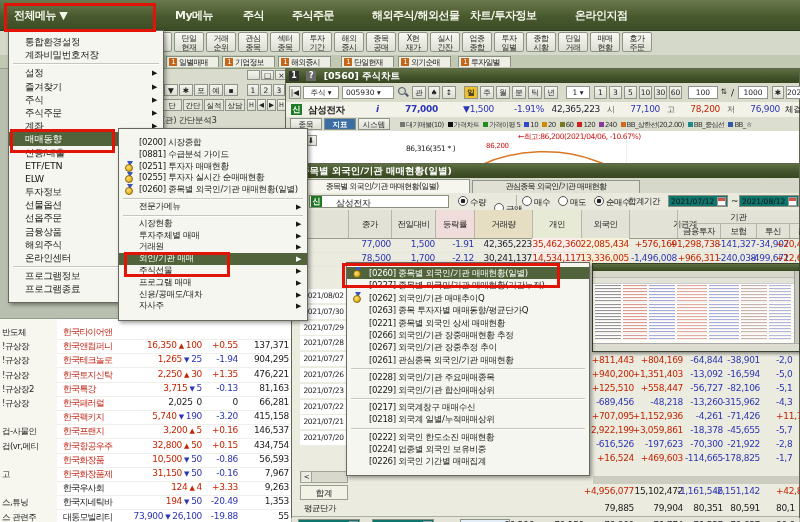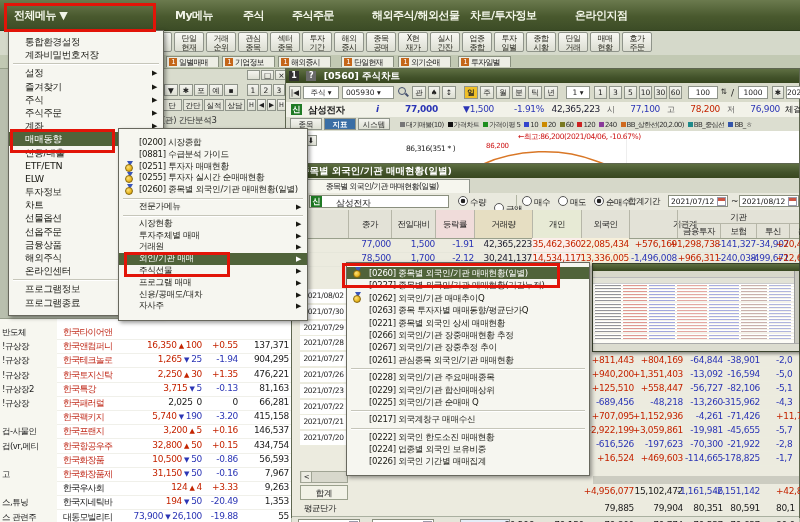--- a/index.html
+++ b/index.html
@@ -40,21 +40,21 @@
   .msep{position:relative;}
   .msep::after{content:"";position:absolute;left:4px;right:4px;top:2px;border-top:1px solid #c6c6ba;border-bottom:1px solid #fff;}
   .medal{position:absolute;left:5px;top:0;width:11px;height:12px;}
   .medal::before{content:"";position:absolute;left:2.5px;top:0;border-left:3px solid transparent;border-right:3px solid transparent;border-top:5px solid #3a55b8;}
   .medal::after{content:"";position:absolute;left:1px;top:3px;width:8px;height:8px;border-radius:50%;box-sizing:border-box;
     background:radial-gradient(circle at 35% 35%,#ffe27a,#e8b61e 60%,#b07f08);border:1px solid #8a6a10;}
   .redbox{position:absolute;border:3px solid #e21408;z-index:50;pointer-events:none;}
   .radio{display:inline-block;width:8px;height:8px;border:1px solid #555;border-radius:50%;background:#fff;
     vertical-align:-1px;margin-right:2px;box-sizing:content-box;}
   .radio.on{background:radial-gradient(circle,#222 0 2px,#fff 2.6px);}
-  .dinput{position:absolute;height:12px;background:#ffffff;border:1px solid #8a8f7e;font-size:7.5px;line-height:12px;
+  .dinput{position:absolute;height:12px;background:#0f766e;border:1px solid #8a8f7e;font-size:7.5px;line-height:12px;
     padding-left:2px;box-sizing:border-box;color:#111;white-space:nowrap;}
   .calico{position:absolute;right:1px;top:1px;width:9px;height:9px;border:1px solid #99a;box-sizing:border-box;
     background:linear-gradient(#cc5544 0 3px,#fff 3px);}
   .sicon{position:absolute;width:11px;height:11px;}
   .sicon::before{content:"";position:absolute;left:0;top:0;width:6px;height:6px;border:1.5px solid #44506e;border-radius:50%;}
   .sicon::after{content:"";position:absolute;left:7px;top:7px;width:4px;height:1.5px;background:#44506e;transform:rotate(45deg);}
   .gbadge{display:inline-block;width:11px;height:11px;background:#1f7a24;color:#fff;font-size:8px;line-height:11px;
     text-align:center;font-weight:bold;}
   .smallbtn{position:absolute;background:linear-gradient(#f4f4ef,#dddfd3);border:1px solid #8f948a;box-sizing:border-box;
     font-size:7.5px;text-align:center;color:#222;white-space:nowrap;overflow:hidden;}
@@ -311,20 +311,21 @@
       </div>
   </div>
 
   <div class="abs" id="flowwin" style="left:291px;top:163px;width:509px;height:355px;background:#ecebdf;border:1px solid #5e6650;box-sizing:border-box;z-index:20;">
     <div class="wtitle">
       <span style="margin-left:8px;">종목별 외국인/기관 매매현황(일별)</span>
     </div>
     <div class="abs" id="flowbody" style="left:0;top:14px;right:0;bottom:0;">
         <div class="abs" style="left: 0px; top: 0px; width: 507px; height: 15px; background: rgb(214, 216, 201); border-bottom: 1px solid rgb(152, 160, 140);"></div>
         <div class="smallbtn" style="left: 2px; top: 1px; width: 176px; height: 14px; line-height: 13px; background: rgb(246, 246, 238); border-bottom: none; font-size: 8px; letter-spacing: -0.7px;">종목별 외국인/기관 매매현황(일별)</div>
+        <div class="smallbtn" style="left: 180px; top: 2px; width: 168px; height: 13px; line-height: 12px; background: rgb(224, 225, 212); border-bottom: none; font-size: 8px; letter-spacing: -0.7px;">관심종목 외국인/기관 매매현황</div>
         <div class="abs" style="left: 0px; top: 15px; width: 507px; height: 17px; background: rgb(233, 233, 222); border-bottom: 1px solid rgb(184, 188, 170);">
           <div class="sicon" style="left: 4px; top: 3px;"></div>
           <div class="abs" style="left: 17px; top: 2px; width: 140px; height: 13px; background: rgb(255, 255, 255); border: 1px solid rgb(138, 143, 126); box-sizing: border-box;">
             <span class="gbadge" style="position: absolute; left: 1px; top: 0px;">신</span>
             <div class="cell" style="left: 26px; top: 1px; font-size: 9px;">삼성전자</div>
           </div>
           <div class="cell" style="left: 166px; top: 3px; font-size: 8.5px; letter-spacing: -0.5px;"><span class="radio on"></span>수량</div>
           <div class="cell" style="left: 202px; top: 10px; font-size: 8.5px; letter-spacing: -0.5px;"><span class="radio"></span>금액</div>
           <div class="abs" style="left: 224px; top: 2px; width: 1px; height: 13px; background: rgb(176, 180, 162);"></div>
           <div class="cell" style="left: 230px; top: 3px; font-size: 8.5px; letter-spacing: -0.5px;"><span class="radio"></span>매수</div>
@@ -412,21 +413,21 @@
         <div class="cell cb" style="left: 484px; top: 219px; width: 24px; overflow: hidden;">-4,3</div>
         <div class="abs" style="left: 301px; top: 231px; width: 206px; height: 1px; background: rgb(236, 236, 223);"></div>
         <div class="cell rt cr" style="left: 272px; top: 233px; width: 70px;">+707,095</div>
         <div class="cell rt cr" style="left: 321px; top: 233px; width: 70px;">+1,152,936</div>
         <div class="cell rt cb" style="left: 361px; top: 233px; width: 70px;">-4,261</div>
         <div class="cell rt cb" style="left: 398px; top: 233px; width: 70px;">-71,426</div>
         <div class="cell cr" style="left: 484px; top: 233px; width: 24px; overflow: hidden;">+11,7</div>
         <div class="abs" style="left: 301px; top: 245px; width: 206px; height: 1px; background: rgb(236, 236, 223);"></div>
         <div class="cell rt cr" style="left: 272px; top: 247px; width: 70px;">+2,922,199</div>
         <div class="cell rt cr" style="left: 321px; top: 247px; width: 70px;">+3,059,861</div>
-        <div class="cell rt cb" style="left: 361px; top: 247px; width: 70px;">-19,981</div>
+        <div class="cell rt cb" style="left: 361px; top: 247px; width: 70px;">-18,378</div>
         <div class="cell rt cb" style="left: 398px; top: 247px; width: 70px;">-45,655</div>
         <div class="cell cb" style="left: 484px; top: 247px; width: 24px; overflow: hidden;">-5,7</div>
         <div class="abs" style="left: 301px; top: 259px; width: 206px; height: 1px; background: rgb(236, 236, 223);"></div>
         <div class="cell rt cb" style="left: 272px; top: 261px; width: 70px;">-616,526</div>
         <div class="cell rt cb" style="left: 321px; top: 261px; width: 70px;">-197,623</div>
         <div class="cell rt cb" style="left: 361px; top: 261px; width: 70px;">-70,300</div>
         <div class="cell rt cb" style="left: 398px; top: 261px; width: 70px;">-21,922</div>
         <div class="cell cb" style="left: 484px; top: 261px; width: 24px; overflow: hidden;">-2,8</div>
         <div class="abs" style="left: 301px; top: 273px; width: 206px; height: 1px; background: rgb(236, 236, 223);"></div>
         <div class="cell rt cr" style="left: 272px; top: 275px; width: 70px;">+16,524</div>
@@ -525,24 +526,20 @@
       </div>
       <div class="mi" style="height: 13.2px; line-height: 13.2px; font-size: 9.5px; letter-spacing: -0.3px;">
         <div class="lbl" style="position: absolute; left: 16px; top: 0px;">ELW</div>
         <div class="arr">▶</div>
       </div>
       <div class="mi" style="height: 13.2px; line-height: 13.2px; font-size: 9.5px; letter-spacing: -0.3px;">
         <div class="lbl" style="position: absolute; left: 16px; top: 0px;">투자정보</div>
         <div class="arr">▶</div>
       </div>
       <div class="mi" style="height: 13.2px; line-height: 13.2px; font-size: 9.5px; letter-spacing: -0.3px;">
-        <div class="lbl" style="position: absolute; left: 16px; top: 0px;">차트</div>
-        <div class="arr">▶</div>
-      </div>
-      <div class="mi" style="height: 13.2px; line-height: 13.2px; font-size: 9.5px; letter-spacing: -0.3px;">
         <div class="lbl" style="position: absolute; left: 16px; top: 0px;">선물옵션</div>
         <div class="arr">▶</div>
       </div>
       <div class="mi" style="height: 13.2px; line-height: 13.2px; font-size: 9.5px; letter-spacing: -0.3px;">
         <div class="lbl" style="position: absolute; left: 16px; top: 0px;">선옵주문</div>
         <div class="arr">▶</div>
       </div>
       <div class="mi" style="height: 13.2px; line-height: 13.2px; font-size: 9.5px; letter-spacing: -0.3px;">
         <div class="lbl" style="position: absolute; left: 16px; top: 0px;">금융상품</div>
         <div class="arr">▶</div>
@@ -648,26 +645,26 @@
       <div class="mi" style="height: 12.4px; line-height: 12.4px; font-size: 8.6px; letter-spacing: -0.3px;">
         <div class="lbl" style="position: absolute; left: 22px; top: 0px;">[0261] 관심종목 외국인/기관 매매현황</div>
       </div>
       <div class="msep" style="height: 5px;"></div>
       <div class="mi" style="height: 12.4px; line-height: 12.4px; font-size: 8.6px; letter-spacing: -0.3px;">
         <div class="lbl" style="position: absolute; left: 22px; top: 0px;">[0228] 외국인/기관 주요매매종목</div>
       </div>
       <div class="mi" style="height: 12.4px; line-height: 12.4px; font-size: 8.6px; letter-spacing: -0.3px;">
         <div class="lbl" style="position: absolute; left: 22px; top: 0px;">[0229] 외국인/기관 합산매매상위</div>
       </div>
-      <div class="mi" style="height: 12.4px; line-height: 12.4px; font-size: 8.6px; letter-spacing: -0.3px;">
-        <div class="lbl" style="position: absolute; left: 22px; top: 0px;">[0225] 외국인/기관 순매매 Q</div>
-      </div>
       <div class="msep" style="height: 5px;"></div>
       <div class="mi" style="height: 12.4px; line-height: 12.4px; font-size: 8.6px; letter-spacing: -0.3px;">
         <div class="lbl" style="position: absolute; left: 22px; top: 0px;">[0217] 외국계창구 매매수신</div>
+      </div>
+      <div class="mi" style="height: 12.4px; line-height: 12.4px; font-size: 8.6px; letter-spacing: -0.3px;">
+        <div class="lbl" style="position: absolute; left: 22px; top: 0px;">[0218] 외국계 일별/누적매매상위</div>
       </div>
       <div class="msep" style="height: 5px;"></div>
       <div class="mi" style="height: 12.4px; line-height: 12.4px; font-size: 8.6px; letter-spacing: -0.3px;">
         <div class="lbl" style="position: absolute; left: 22px; top: 0px;">[0222] 외국인 한도소진 매매현황</div>
       </div>
       <div class="mi" style="height: 12.4px; line-height: 12.4px; font-size: 8.6px; letter-spacing: -0.3px;">
         <div class="lbl" style="position: absolute; left: 22px; top: 0px;">[0224] 업종별 외국인 보유비중</div>
       </div>
       <div class="mi" style="height: 12.4px; line-height: 12.4px; font-size: 8.6px; letter-spacing: -0.3px;">
         <div class="lbl" style="position: absolute; left: 22px; top: 0px;">[0226] 외국인 기간별 매매집계</div>

